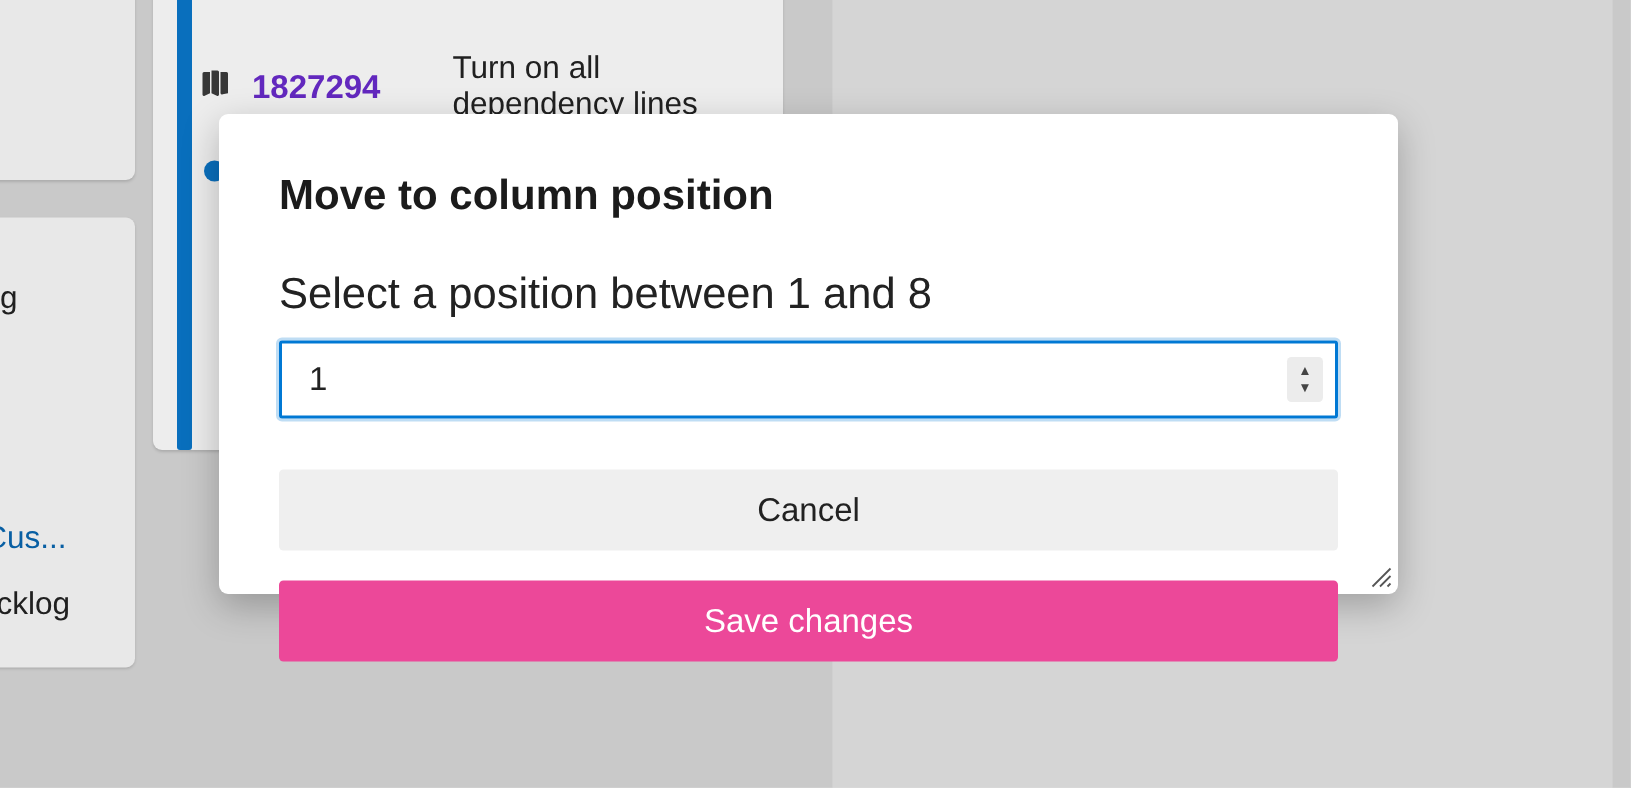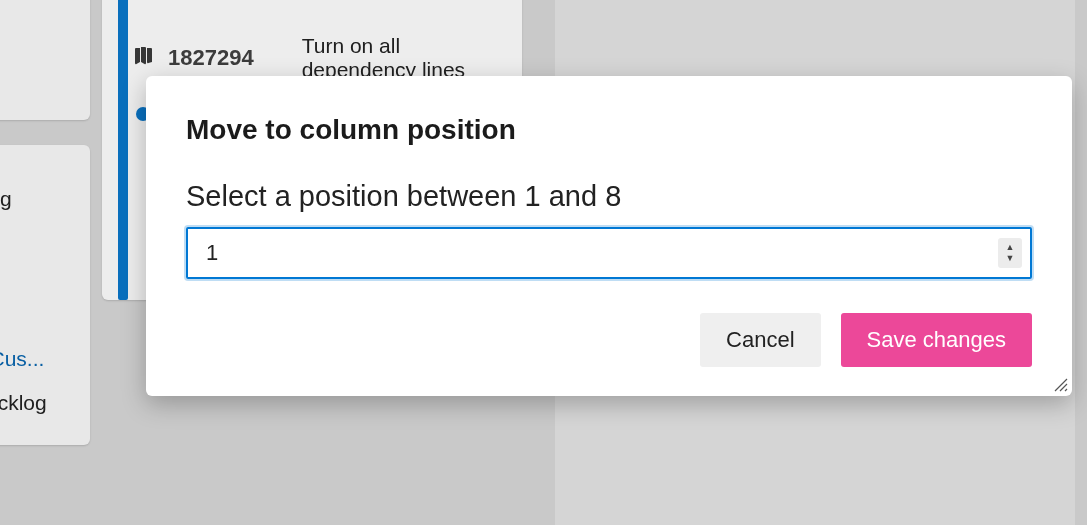--- a/index.html
+++ b/index.html
@@ -75,21 +75,21 @@
     gap: 12px;
     margin-top: 78px;
     color: #222;
   }
   .book-icon {
     color: #3b3b3b;
   }
   .work-id {
     font-weight: 600;
     font-size: 22px;
-    color: #404040;
+    color: #6d28d9;
   }
   .work-title {
     font-size: 21px;
     color: #222;
     margin-left: 36px;
   }
 
   .status-row {
     display: flex;
     align-items: center;
@@ -120,21 +120,21 @@
   .overlay {
     position: absolute;
     inset: 0;
     background: rgba(0,0,0,0.06);
   }
 
   .modal {
     position: absolute;
     left: 146px;
     top: 76px;
-    width: 926px;
+    width: 786px;
     height: 320px;
     background: #ffffff;
     border-radius: 6px;
     box-shadow: 0 8px 24px rgba(0,0,0,0.25);
     padding: 38px 40px 30px 40px;
   }
 
   .modal h2 {
     margin: 0 0 34px 0;
     font-size: 28px;
@@ -187,20 +187,21 @@
   .spinner .up, .spinner .down {
     cursor: pointer;
     padding: 1px 0;
   }
 
   .btn-row {
     display: flex;
     justify-content: flex-end;
     gap: 20px;
     margin-top: 34px;
+    flex-direction: column;
   }
 
   .btn {
     height: 54px;
     padding: 0 26px;
     font-size: 22px;
     border: none;
     border-radius: 3px;
     cursor: pointer;
     font-family: inherit;

